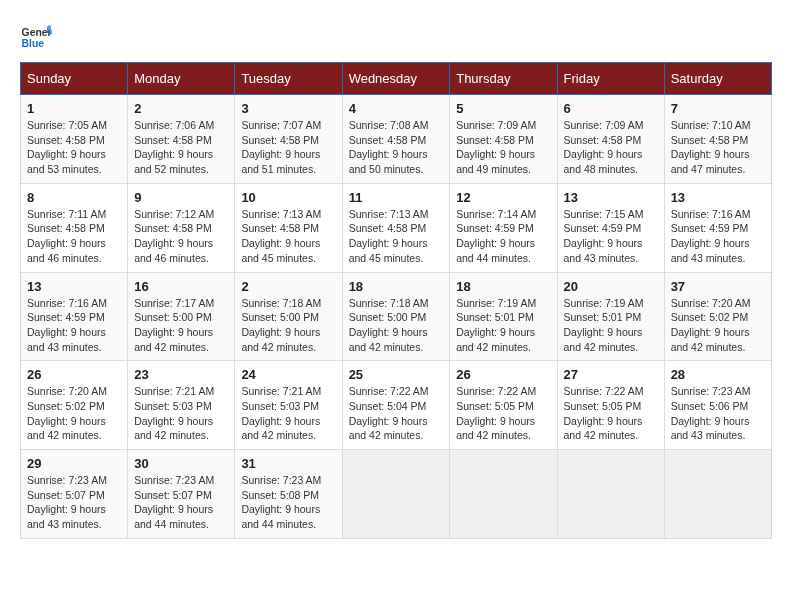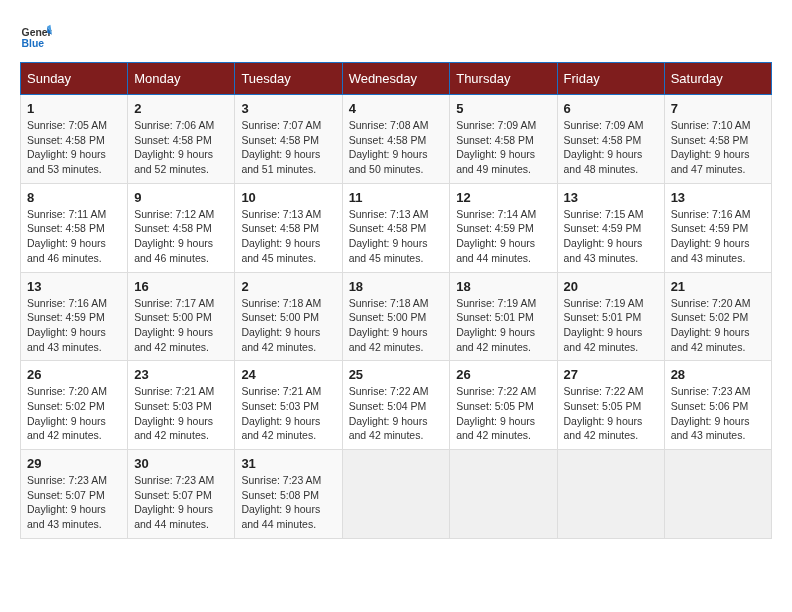--- a/index.html
+++ b/index.html
@@ -268,21 +268,21 @@
       </td>
         <td>
         <span class="day-num">20</span>
         <div class="day-detail">
           Sunrise: 7:19 AM<br>
           Sunset: 5:01 PM<br>
           Daylight: 9 hours and 42 minutes.
         </div>
       </td>
         <td>
-        <span class="day-num">21</span>
+        <span class="day-num">37</span>
         <div class="day-detail">
           Sunrise: 7:20 AM<br>
           Sunset: 5:02 PM<br>
           Daylight: 9 hours and 42 minutes.
         </div>
       </td>
       </tr>
       <tr>
         <td>
         <span class="day-num">26</span>

